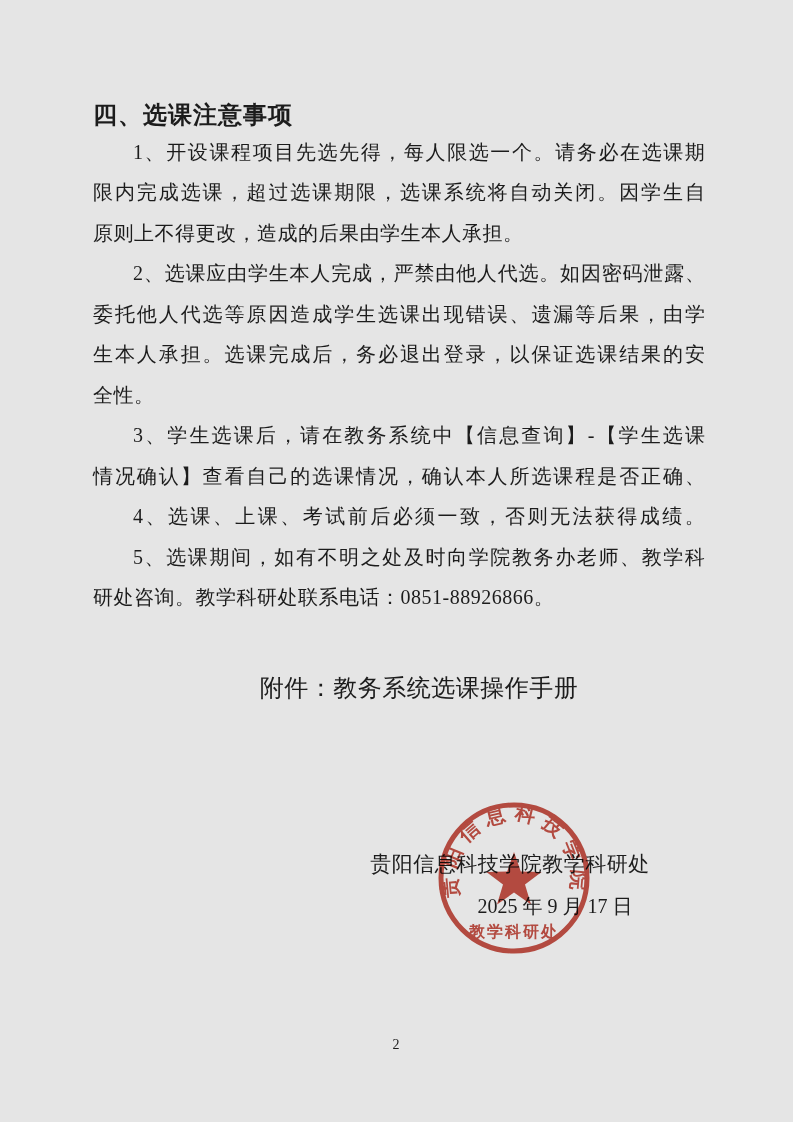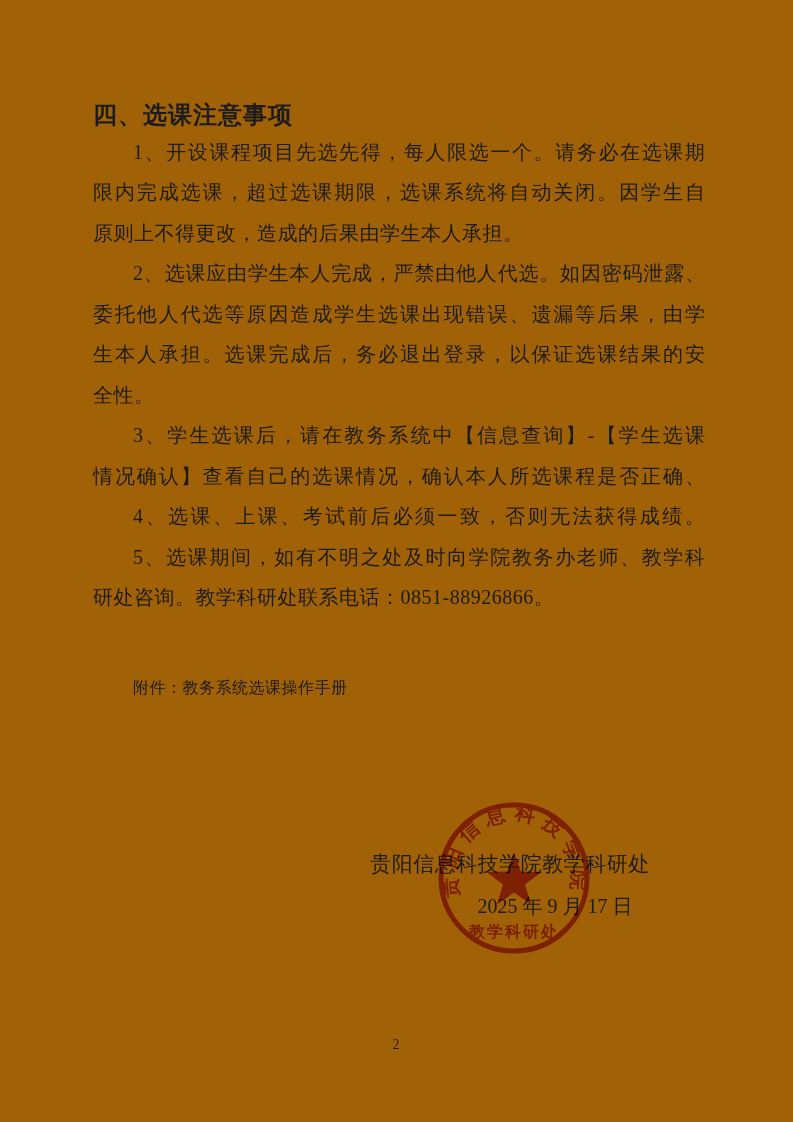--- a/index.html
+++ b/index.html
@@ -4,21 +4,21 @@
 <style>
   html, body {
     margin: 0;
     padding: 0;
     background: #ffffff;
   }
   .page {
     position: relative;
     width: 793px;
     height: 1122px;
-    background: #a16207;
+    background: #e5e5e5;
     overflow: hidden;
     font-family: "Liberation Serif", "DejaVu Serif", serif;
     color: #1c1c1c;
   }
   .content {
     position: absolute;
     left: 93px;
     top: 98px;
     width: 612px;
   }
@@ -38,24 +38,25 @@
     font-size: 20px;
     white-space: nowrap;
   }
   .bline.full { justify-content: space-between; }
   .bline.last { justify-content: flex-start; letter-spacing: 0.5px; }
   .bline.ind  { padding-left: 40px; }
   .attachment {
     margin-top: 50px;
     height: 40.5px;
     line-height: 40.5px;
-    font-size: 16px;
+    font-size: 24px;
     padding-left: 40px;
     letter-spacing: 0.5px;
     white-space: nowrap;
+    text-align: center;
   }
   .signature-org {
     position: absolute;
     left: 510px;
     top: 850px;
     transform: translateX(-50%);
     font-size: 21px;
     letter-spacing: 0.5px;
     white-space: nowrap;
     z-index: 2;

